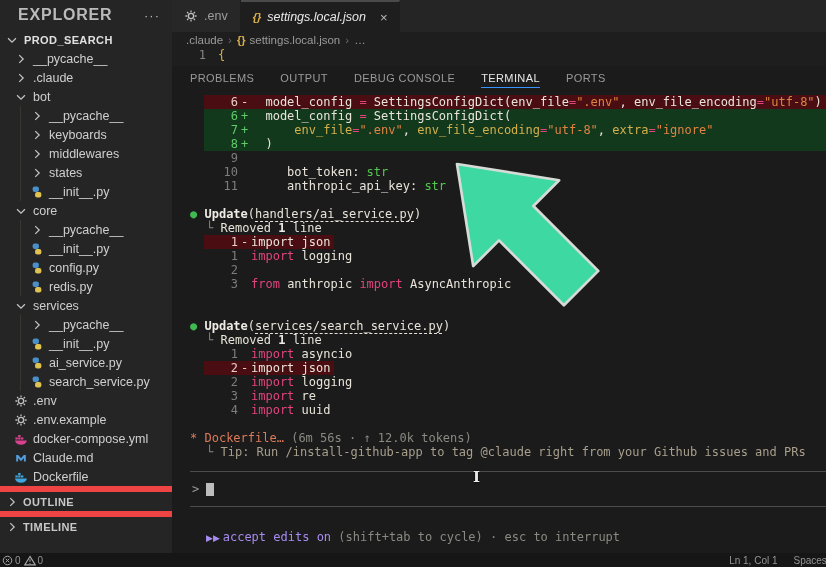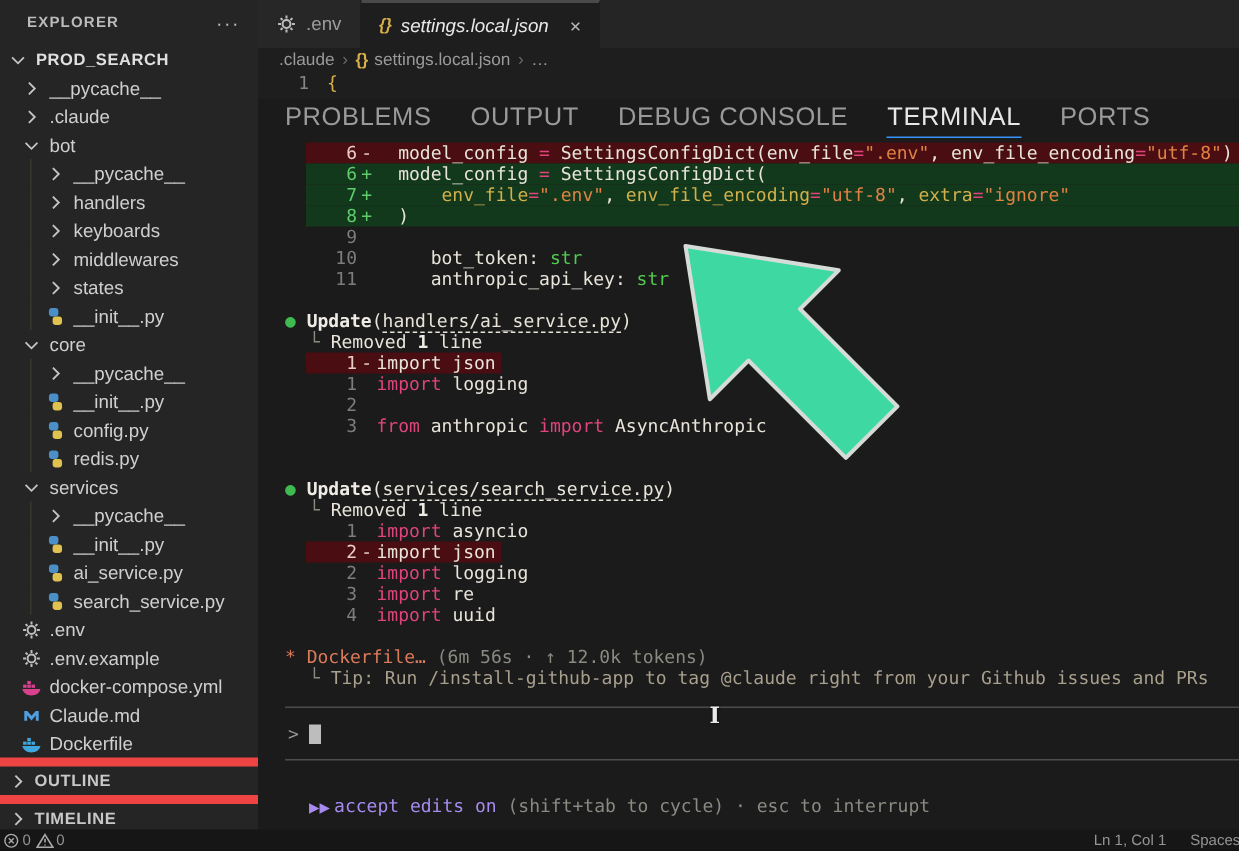--- a/index.html
+++ b/index.html
@@ -1,21 +1,21 @@
 <!DOCTYPE html>
 <html><head>
 <meta charset="utf-8">
 <style>
   html,body{margin:0;padding:0;background:#111;}
   .app{position:relative;width:826px;height:567px;overflow:hidden;background:#1e1e1e;
        font-family:"Liberation Sans",sans-serif;color:#ccc;-webkit-font-smoothing:antialiased;}
   
   .sidebar{position:absolute;left:0;top:0;width:172px;bottom:14px;background:#252526;overflow:hidden;}
   .sb-header{height:30px;display:flex;align-items:center;justify-content:space-between;padding:0 12px 0 18px;}
-  .sb-title{font-size:10px;font-weight:600;letter-spacing:.8px;color:#bbb;}
+  .sb-title{font-size:16px;font-weight:600;letter-spacing:.8px;color:#bbb;}
   .sb-menu{color:#bbb;font-size:13px;letter-spacing:1px;cursor:pointer;}
   .tree-item{height:19px;display:flex;align-items:center;gap:4px;white-space:nowrap;position:relative;}
   .tree-item.d0{padding-left:4px;}
   .tree-item.d1{padding-left:13px;}
   .tree-item.d2{padding-left:29px;}
   .tree-item.d2::before{content:"";position:absolute;left:20px;top:0;bottom:0;width:1px;background:#37372f;}
   .t-icon{width:16px;height:16px;display:inline-flex;align-items:center;justify-content:center;flex:none;}
   .t-label{font-size:12.5px;color:#cfcfcf;}
   .tree-item.root .t-label{font-size:11px;font-weight:700;color:#e0e0e0;letter-spacing:.4px;}
   .section-row{height:19px;display:flex;align-items:center;gap:3px;padding-left:4px;border-top:6px solid #ef4444;}
@@ -28,21 +28,21 @@
   .tab .close{font-style:normal;color:#bbb;margin-left:8px;font-size:13px;}
   .tab .tab-icon{display:inline-flex;align-items:center;font-size:11px;}
   .crumbs{height:16px;display:flex;align-items:center;gap:5px;padding-left:14px;font-size:11.5px;color:#9a9a9a;flex:none;background:#1e1e1e;}
   .crumb{display:flex;align-items:center;gap:4px;cursor:pointer;}
   .crumb-sep{color:#6d6d6d;}
   .editor-line{height:18px;display:flex;align-items:flex-start;flex:none;background:#1e1e1e;
                font-family:"DejaVu Sans Mono",monospace;font-size:12px;}
   .editor-line .ln{display:inline-block;width:34px;text-align:right;color:#858585;}
   .editor-line .code{margin-left:12px;color:#d8b04b;}
   .ptabs{height:24px;display:flex;align-items:center;gap:26px;padding-left:18px;flex:none;background:#1b1b1b;}
-  .ptab{font-size:17px;letter-spacing:.4px;color:#9a9a9a;padding:4px 0 3px;cursor:pointer;border-bottom:1px solid transparent;}
+  .ptab{font-size:11px;letter-spacing:.4px;color:#9a9a9a;padding:4px 0 3px;cursor:pointer;border-bottom:1px solid transparent;}
   .ptab.active{color:#e7e7e7;border-bottom-color:#3794ff;}
   
   .terminal{flex:1;padding:5px 0 0 18px;font-family:"DejaVu Sans Mono",monospace;font-size:12px;overflow:hidden;}
   .t-row{height:14px;line-height:14px;white-space:pre;}
   .t-in{display:inline-block;}
   .t-in.full{display:block;margin-left:14px;}
   .t-in.fit{display:inline-block;margin-left:14px;padding-right:4px;}
   .bg-red{background:#4a0e12;}
   .bg-green{background:#13391d;}
   .num{display:inline-block;width:48px;text-align:right;color:#7d7d7d;}
@@ -123,28 +123,20 @@
             </svg>
           </span>
           <span class="t-label">__pycache__</span>
         </div>
         <div class="tree-item d2">
           <span class="t-icon">
             <svg viewBox="0 0 16 16" width="14" height="14">
               <path d="M6 3.5l4.5 4.5L6 12.5" fill="none" stroke="#c5c5c5" stroke-width="1.4"></path>
             </svg>
           </span>
-          <span class="t-label">handlers</span>
-        </div>
-        <div class="tree-item d2">
-          <span class="t-icon">
-            <svg viewBox="0 0 16 16" width="14" height="14">
-              <path d="M6 3.5l4.5 4.5L6 12.5" fill="none" stroke="#c5c5c5" stroke-width="1.4"></path>
-            </svg>
-          </span>
           <span class="t-label">keyboards</span>
         </div>
         <div class="tree-item d2">
           <span class="t-icon">
             <svg viewBox="0 0 16 16" width="14" height="14">
               <path d="M6 3.5l4.5 4.5L6 12.5" fill="none" stroke="#c5c5c5" stroke-width="1.4"></path>
             </svg>
           </span>
           <span class="t-label">middlewares</span>
         </div>

